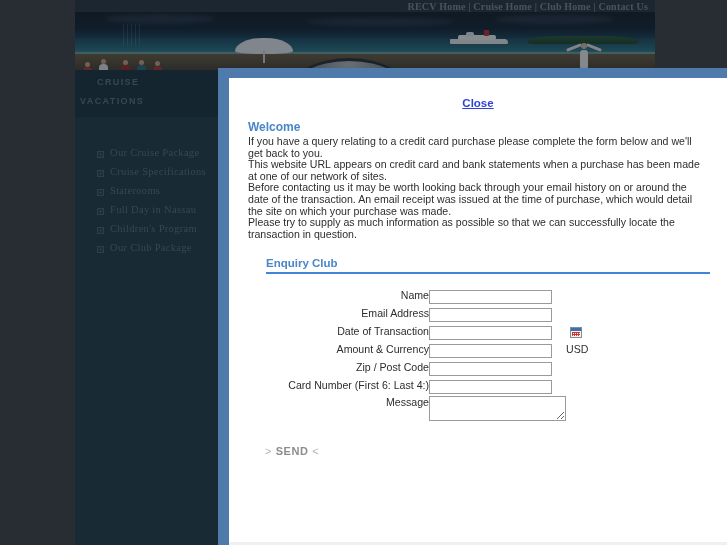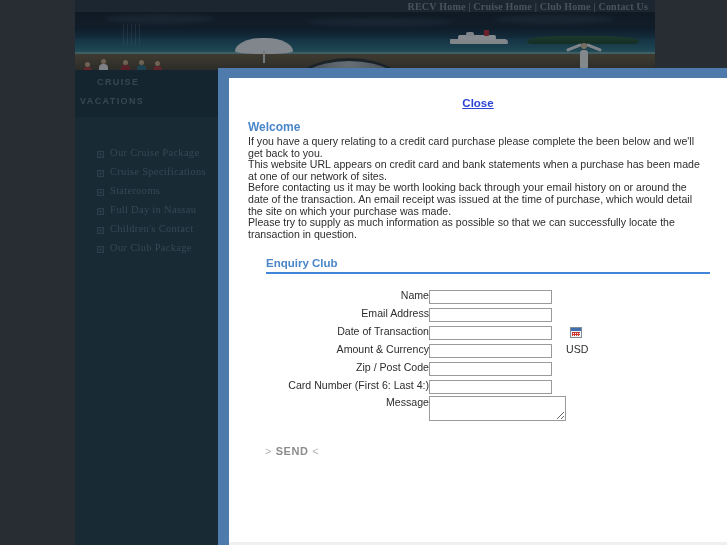--- a/index.html
+++ b/index.html
@@ -451,21 +451,21 @@
         <div class="navitem">
           <span class="bullet"></span>
           <span class="label">Staterooms</span>
         </div>
         <div class="navitem">
           <span class="bullet"></span>
           <span class="label">Full Day in Nassau</span>
         </div>
         <div class="navitem">
           <span class="bullet"></span>
-          <span class="label">Children's Contact</span>
+          <span class="label">Children's Program</span>
         </div>
         <div class="navitem">
           <span class="bullet"></span>
           <span class="label">Our Club Package</span>
         </div>
       </div>
     </div>
   </div>
 
   <div id="dim"></div>
@@ -473,21 +473,21 @@
   <div id="modal">
     <div id="modalinner">
 
       <div id="closewrap">
         <span id="closelink">Close</span>
       </div>
 
       <div id="welcome">Welcome</div>
 
       <div id="intro">
-        <p>If you have a query relating to a credit card purchase please complete the been below and we'll get back to you.</p>
+        <p>If you have a query relating to a credit card purchase please complete the form below and we'll get back to you.</p>
         <p>This website URL appears on credit card and bank statements when a purchase has been made at one of our network of sites.</p>
         <p>Before contacting us it may be worth looking back through your email history on or around the date of the transaction. An email receipt was issued at the time of purchase, which would detail the site on which your purchase was made.</p>
         <p>Please try to supply as much information as possible so that we can successfully locate the transaction in question.</p>
       </div>
 
       <div id="formhead">Enquiry Club</div>
       <div id="formrule"></div>
 
       <table id="formtable">
         <tbody>

